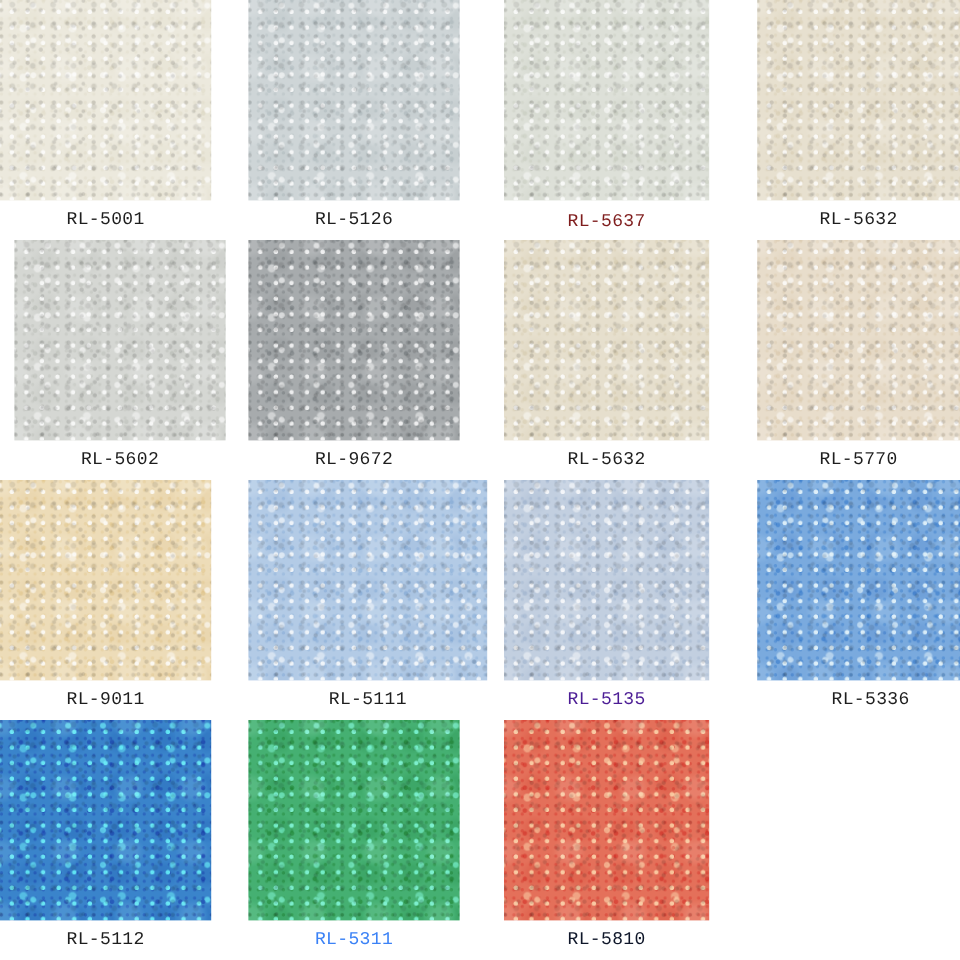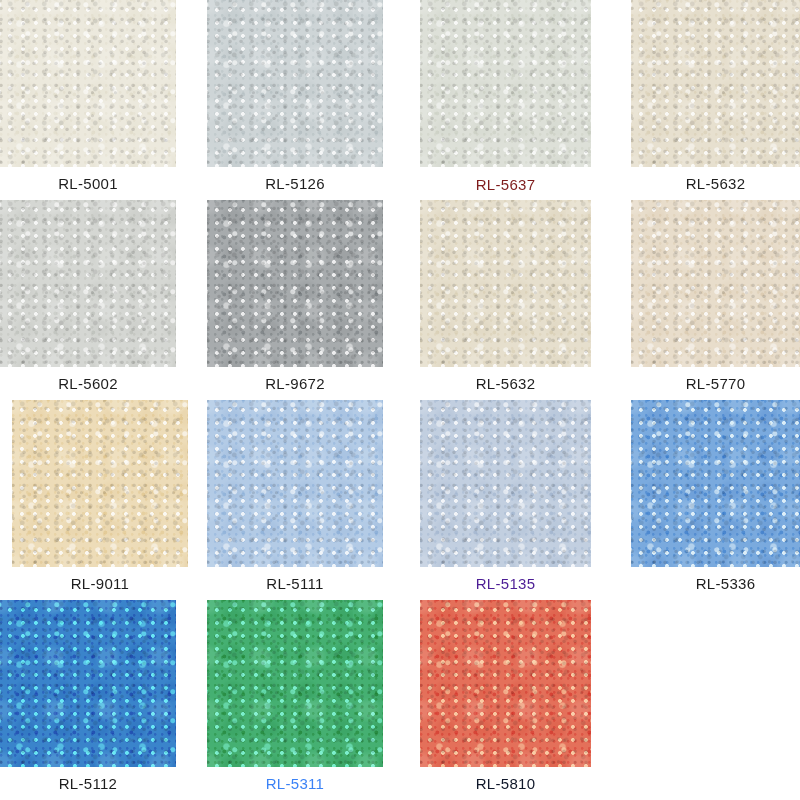--- a/index.html
+++ b/index.html
@@ -25,20 +25,21 @@
   .swatch-row {
     position: relative;
     width: 800px;
     height: 200px;
   }
 
   .swatch-cell {
     position: absolute;
     top: 0;
     height: 200px;
+    font-family: Liberation Mono, monospace;
   }
 
   .swatch-tile {
     position: absolute;
     top: 0;
     left: 0;
     width: 100%;
     height: 167px;
     overflow: hidden;
   }
@@ -132,21 +133,21 @@
       <div class="swatch-cell" style="left: 631px; width: 169px;">
         <div class="swatch-tile" style="height: 167px; background-color: rgb(231, 224, 207);">
           <div class="tex"></div>
           <div class="tex2"></div>
           <div class="tex3"></div>
         </div>
         <div class="swatch-label" style="top: 167px; height: 33px; line-height: 33px; color: rgb(30, 30, 30);">RL-5632</div>
       </div>
     </div>
     <div class="swatch-row">
-      <div class="swatch-cell" style="left: 0px; width: 176px;">
+      <div class="swatch-cell" style="left: 12px; width: 176px;">
         <div class="swatch-tile" style="height: 167px; background-color: rgb(213, 215, 211);">
           <div class="tex"></div>
           <div class="tex2"></div>
           <div class="tex3"></div>
         </div>
         <div class="swatch-label" style="top: 167px; height: 33px; line-height: 33px; color: rgb(30, 30, 30);">RL-5602</div>
       </div>
       <div class="swatch-cell" style="left: 207px; width: 176px;">
         <div class="swatch-tile" style="height: 167px; background-color: rgb(167, 171, 173);">
           <div class="tex"></div>
@@ -166,29 +167,29 @@
       <div class="swatch-cell" style="left: 631px; width: 169px;">
         <div class="swatch-tile" style="height: 167px; background-color: rgb(232, 221, 203);">
           <div class="tex"></div>
           <div class="tex2"></div>
           <div class="tex3"></div>
         </div>
         <div class="swatch-label" style="top: 167px; height: 33px; line-height: 33px; color: rgb(30, 30, 30);">RL-5770</div>
       </div>
     </div>
     <div class="swatch-row">
-      <div class="swatch-cell" style="left: 12px; width: 176px;">
+      <div class="swatch-cell" style="left: 0px; width: 176px;">
         <div class="swatch-tile" style="height: 167px; background-color: rgb(237, 220, 184);">
           <div class="tex"></div>
           <div class="tex2"></div>
           <div class="tex3"></div>
         </div>
         <div class="swatch-label" style="top: 167px; height: 33px; line-height: 33px; color: rgb(30, 30, 30);">RL-9011</div>
       </div>
-      <div class="swatch-cell" style="left: 207px; width: 176px;">
+      <div class="swatch-cell" style="left: 207px; width: 176px; padding-left: 23px;">
         <div class="swatch-tile" style="height: 167px; background-color: rgb(179, 203, 230);">
           <div class="tex"></div>
           <div class="tex2"></div>
           <div class="tex3"></div>
         </div>
         <div class="swatch-label" style="top: 167px; height: 33px; line-height: 33px; color: rgb(30, 30, 30);">RL-5111</div>
       </div>
       <div class="swatch-cell" style="left: 420px; width: 171px;">
         <div class="swatch-tile" style="height: 167px; background-color: rgb(194, 207, 224);">
           <div class="tex"></div>

